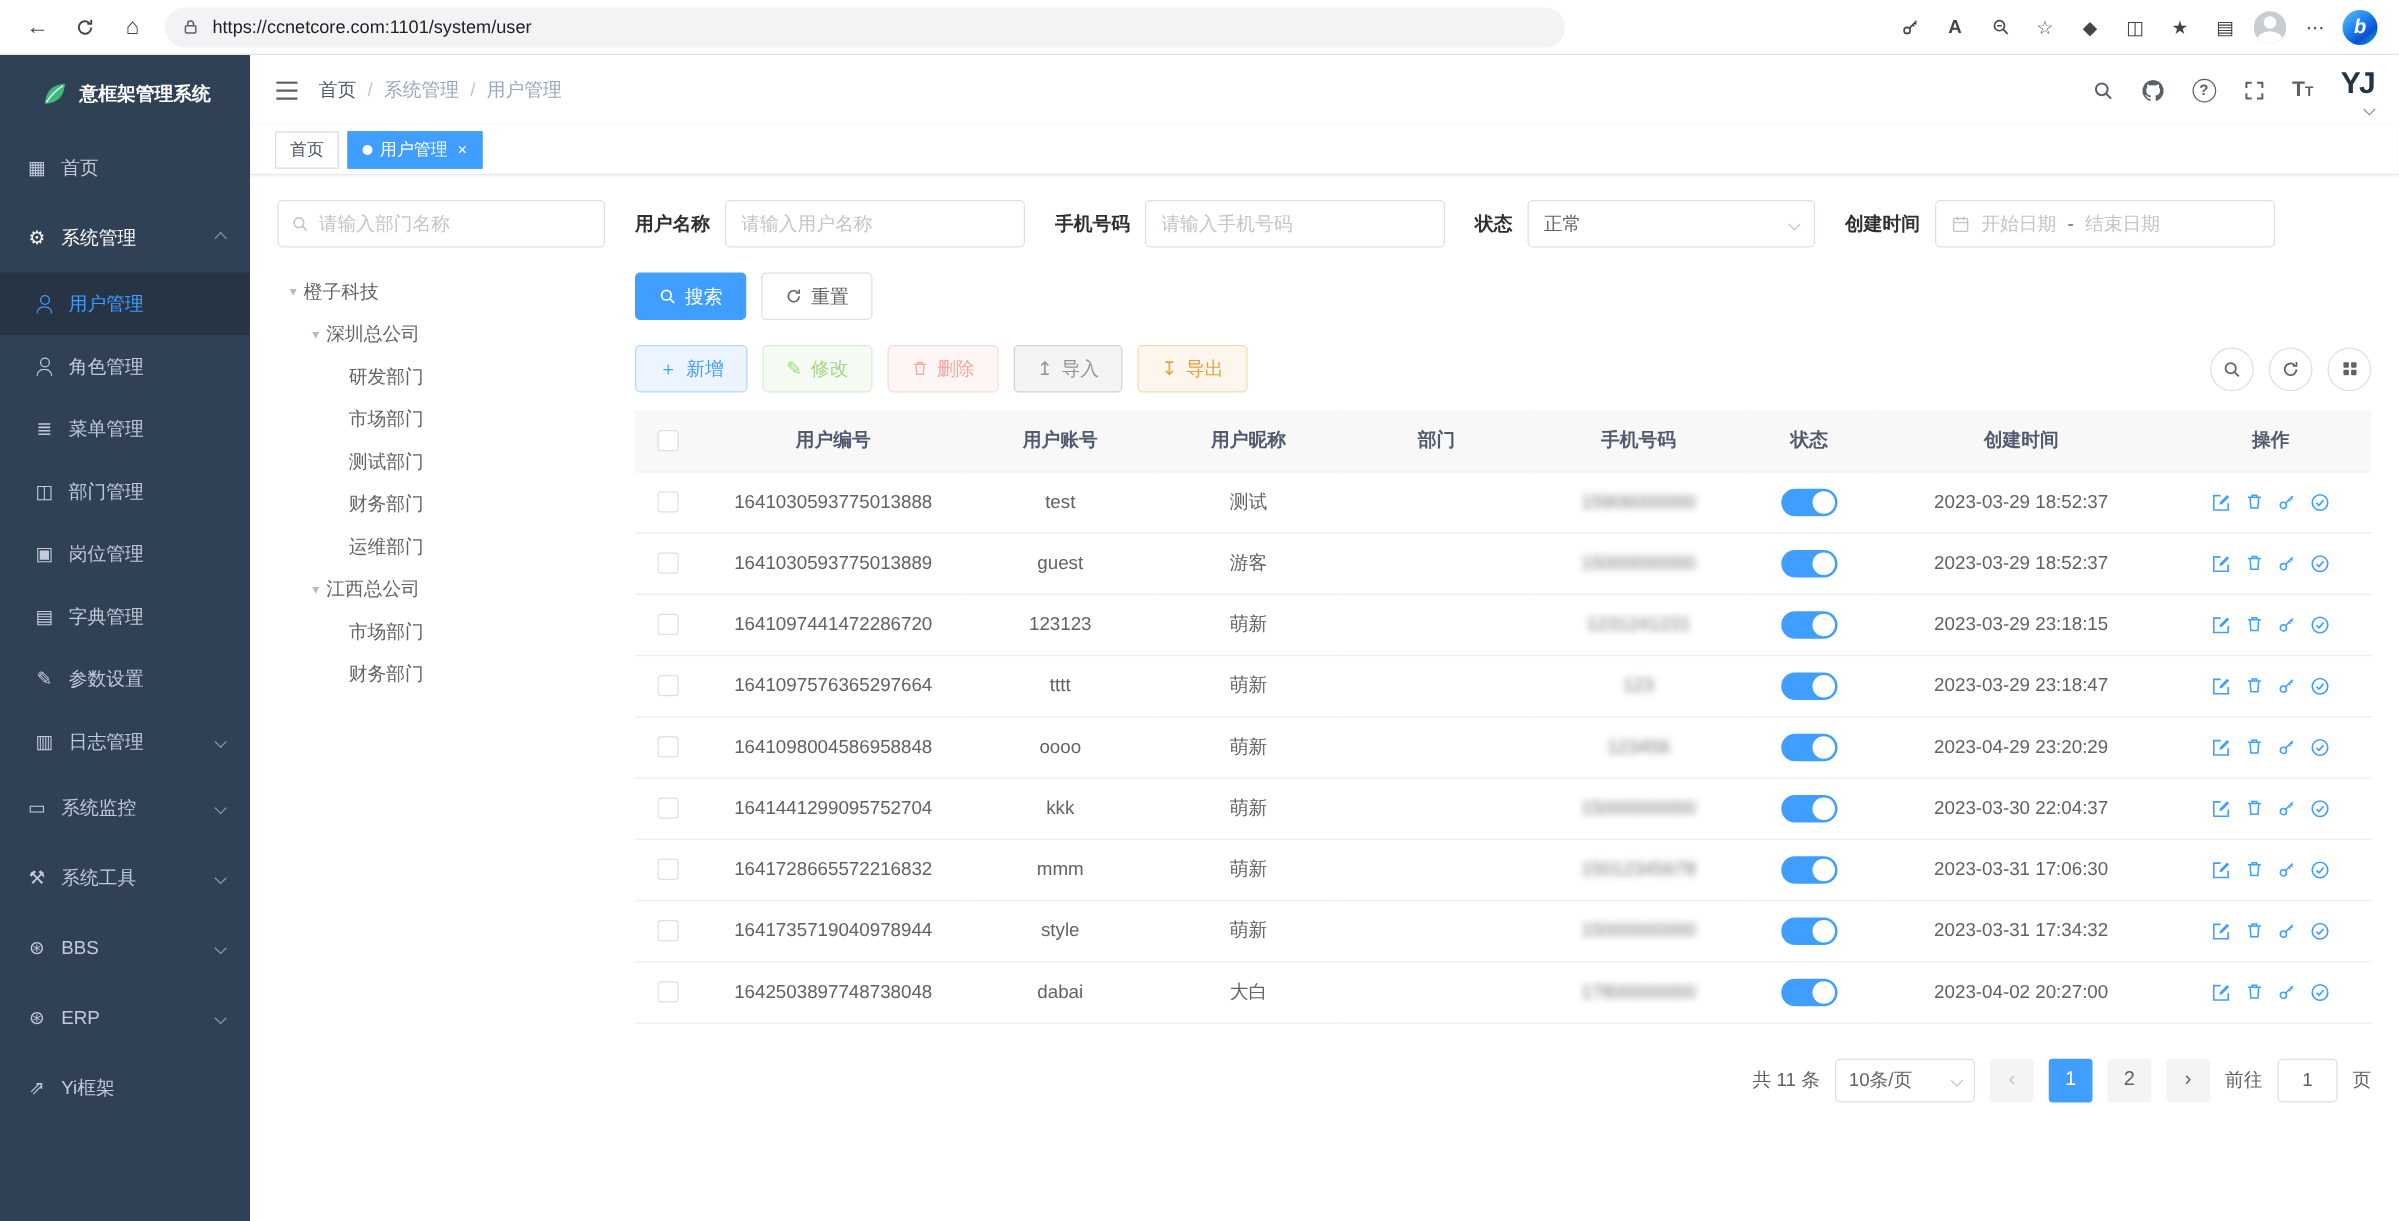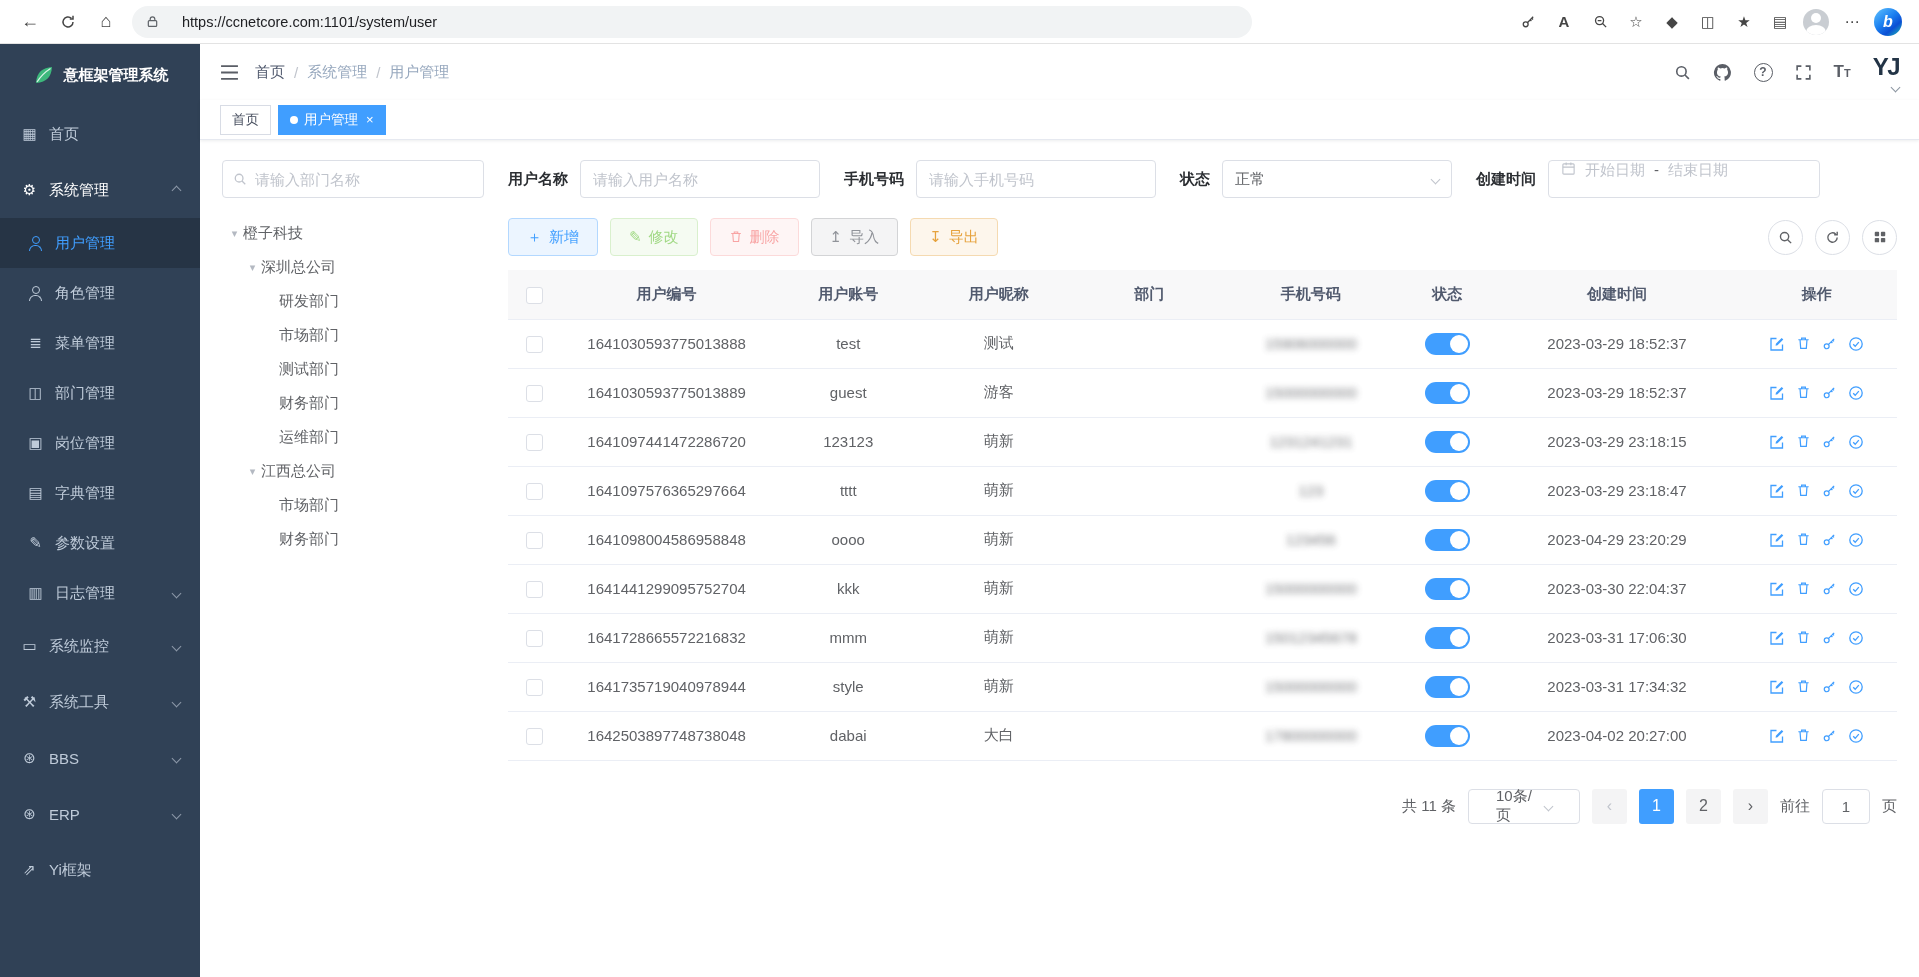--- a/index.html
+++ b/index.html
@@ -3,21 +3,21 @@
 <meta charset="utf-8">
 <style>
 *{box-sizing:border-box;margin:0;padding:0;}
 html,body{width:1919px;height:977px;}
 body{font-family:"Liberation Sans","DejaVu Sans",sans-serif;background:#fff;overflow:hidden;color:#303133;}
 svg{display:block;}
 button{font-family:inherit;}
 
 .browser-bar{height:44px;display:flex;align-items:center;gap:6px;padding:0 14px;background:#fff;border-bottom:1px solid #e3e3e3;}
 .b-btn{width:32px;height:32px;border-radius:6px;display:flex;align-items:center;justify-content:center;color:#454545;font-size:18px;cursor:pointer;flex-shrink:0;}
-.url-pill{width:1120px;height:32px;background:#f1f3f4;border-radius:16px;display:flex;align-items:center;gap:23px;padding:0 14px;font-size:14.5px;color:#202124;margin-left:4px;}
+.url-pill{width:1120px;height:32px;background:#f1f3f4;border-radius:16px;display:flex;align-items:center;gap:11px;padding:0 14px;font-size:14.5px;color:#202124;margin-left:4px;}
 .b-right{margin-left:auto;display:flex;align-items:center;gap:2px;}
 .b-right .b-btn{font-size:15px;width:34px;}
 .avatar-circle{width:26px;height:26px;border-radius:50%;background:#c9cdd2;position:relative;overflow:hidden;}
 .avatar-circle::before{content:'';position:absolute;top:4px;left:8px;width:10px;height:10px;border-radius:50%;background:#fff;}
 .avatar-circle::after{content:'';position:absolute;top:16px;left:3px;width:20px;height:14px;border-radius:50%;background:#fff;}
 .copilot{width:28px;height:28px;border-radius:50%;background:linear-gradient(140deg,#62c5ff 0%,#1b7ff0 45%,#0b4fd4 70%,#21c4b2 100%);color:#fff;display:flex;align-items:center;justify-content:center;font-weight:bold;font-size:16px;font-style:italic;}
 .read-aloud{font-size:14px;font-weight:bold;}
 
 .app{display:flex;height:933px;}
 .sidebar{width:200px;background:#304156;flex-shrink:0;display:flex;flex-direction:column;overflow:hidden;}
@@ -64,21 +64,21 @@
 .tree-node{height:34px;display:flex;align-items:center;cursor:pointer;}
 .tree-caret{width:17px;font-size:11px;color:#b4b9c2;flex-shrink:0;text-align:center;}
 .panel{flex:1;min-width:0;display:flex;flex-direction:column;}
 .filter-row{display:flex;align-items:center;font-size:15px;}
 .f-group{display:flex;align-items:center;gap:12px;margin-right:24px;}
 .f-label{font-weight:700;color:#2c2f33;white-space:nowrap;}
 .f-input{height:38px;border:1px solid #dcdfe6;border-radius:4px;padding:0 12px;font-size:15px;color:#606266;width:240px;font-family:inherit;outline:none;}
 .f-input::placeholder{color:#c0c4cc;}
 .f-select{width:230px;height:38px;border:1px solid #dcdfe6;border-radius:4px;display:flex;align-items:center;justify-content:space-between;padding:0 12px;color:#606266;cursor:pointer;background:#fff;}
 .f-select .chev{color:#c0c4cc;}
-.f-date{width:272px;height:38px;border:1px solid #dcdfe6;border-radius:4px;display:flex;gap:9px;padding:0 12px;color:#c0c4cc;background:#fff;}
+.f-date{width:272px;height:38px;border:1px solid #dcdfe6;border-radius:4px;display:flex;align-items:center;gap:9px;padding:0 12px;color:#c0c4cc;background:#fff;}
 .f-date .dsep{color:#606266;}
 .btn-row{margin-top:20px;display:flex;gap:12px;}
 .btn{height:38px;padding:0 18px;border-radius:4px;border:1px solid #dcdfe6;background:#fff;color:#606266;font-size:15px;display:inline-flex;align-items:center;gap:7px;cursor:pointer;}
 .btn-primary{background:#409eff;border-color:#409eff;color:#fff;}
 .toolbar{margin-top:20px;display:flex;align-items:center;gap:12px;}
 .btn-plain-blue{background:#ecf5ff;border-color:#b3d8ff;color:#409eff;}
 .btn-plain-green{background:#f0f9eb;border-color:#c2e7b0;color:#67c23a;}
 .btn-plain-red{background:#fef0f0;border-color:#fbc4c4;color:#f56c6c;}
 .btn-plain-info{background:#f4f4f5;border-color:#d3d4d6;color:#909399;}
 .btn-plain-warn{background:#fdf6ec;border-color:#f5dab1;color:#e6a23c;}
@@ -91,21 +91,21 @@
 th{background:#f8f8f9;color:#515a6e;font-weight:700;height:49px;border-bottom:1px solid #ebeef5;text-align:center;padding:0 6px;white-space:nowrap;}
 td{height:49px;border-bottom:1px solid #ebeef5;text-align:center;padding:0 6px;white-space:nowrap;overflow:hidden;}
 .checkbox{width:17px;height:17px;border:1px solid #dcdfe6;border-radius:3px;display:inline-block;background:#fff;vertical-align:middle;cursor:pointer;}
 .switch{width:45px;height:22px;border-radius:11px;background:#409eff;display:inline-block;position:relative;cursor:pointer;vertical-align:middle;}
 .switch::after{content:'';position:absolute;top:2px;right:2px;width:18px;height:18px;border-radius:50%;background:#fff;}
 .phone-masked{filter:blur(3px);opacity:.85;}
 .ops{display:flex;justify-content:center;gap:11px;color:#409eff;}
 .ops .op{cursor:pointer;display:flex;align-items:center;}
 
 .pagination{margin-top:28px;display:flex;align-items:center;justify-content:flex-end;gap:12px;font-size:15px;color:#606266;padding-bottom:20px;}
-.psize{width:112px;height:35px;border:1px solid #dcdfe6;border-radius:4px;display:flex;align-items:center;justify-content:space-between;padding:0 27px;cursor:pointer;background:#fff;}
+.psize{width:112px;height:35px;border:1px solid #dcdfe6;border-radius:4px;display:flex;align-items:center;justify-content:space-between;padding:0 10px;cursor:pointer;background:#fff;}
 .psize .chev{color:#c0c4cc;}
 .pbtn{min-width:35px;height:35px;background:#f4f4f5;border-radius:3px;display:flex;align-items:center;justify-content:center;cursor:pointer;font-size:16px;padding:0 6px;}
 .pbtn.disabled{color:#c0c4cc;}
 .pbtn.active{background:#409eff;color:#fff;}
 .goto-input{width:48px;height:35px;border:1px solid #dcdfe6;border-radius:4px;text-align:center;font-size:15px;color:#606266;outline:none;font-family:inherit;}
 </style>
 </head>
 <body>
 
 <div class="browser-bar">
@@ -377,20 +377,36 @@
                     <path d="M2 6.5h12M5.5 1.5v3M10.5 1.5v3"></path>
                   </svg>
               </span>
               <span>开始日期</span>
               <span class="dsep">-</span>
               <span>结束日期</span>
             </div>
           </div>
         </div>
 
+        <div class="btn-row">
+          <button class="btn btn-primary">
+            <svg viewBox="0 0 16 16" width="14" height="14" fill="none" stroke="currentColor" stroke-width="1.6">
+                <circle cx="7" cy="7" r="4.4"></circle>
+                <path d="M10.3 10.3L14 14"></path>
+              </svg>
+            <span>搜索</span>
+          </button>
+          <button class="btn">
+            <svg viewBox="0 0 16 16" width="14" height="14" fill="none" stroke="currentColor" stroke-width="1.5">
+                <path d="M13 8a5 5 0 1 1-1.6-3.7"></path>
+                <path d="M13 1.8V5h-3.2"></path>
+              </svg>
+            <span>重置</span>
+          </button>
+        </div>
 
         <div class="toolbar">
           <button class="btn btn-plain-blue">
             <span>＋</span>
             <span>新增</span>
           </button>
           <button class="btn btn-plain-green dim">
             <span>✎</span>
             <span>修改</span>
           </button>

